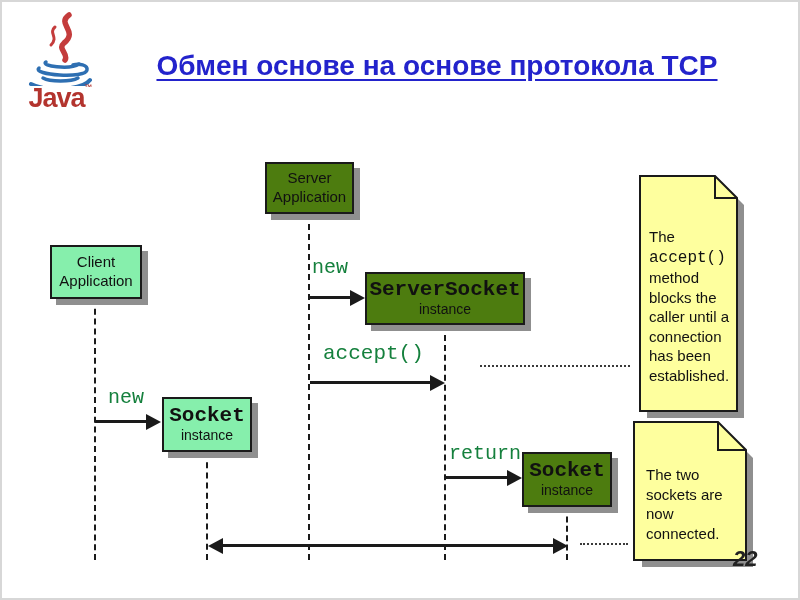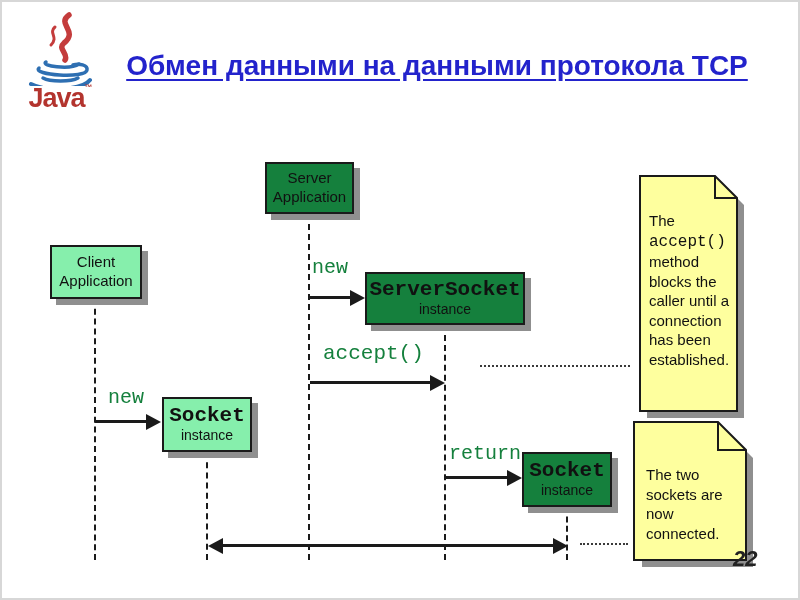--- a/index.html
+++ b/index.html
@@ -26,21 +26,21 @@
     text-decoration:underline; text-underline-offset:4px;
   }
 
   
   .box {
     position:absolute; border:2px solid #1a1a1a;
     box-shadow:6px 6px 0 #8f8f8f;
     display:flex; flex-direction:column; align-items:center; justify-content:center;
     text-align:center; color:#111;
   }
-  .box.blue { background:#15803d; }
+  .box.blue { background:#4d7c0f; }
   .box.pink { background:#86efac; }
   .app-line { font-size:15px; line-height:1.25; }
   .inst-title { font-family:"Liberation Mono", monospace; font-size:21px; font-weight:600; line-height:1.05; }
   .inst-sub { font-size:14px; line-height:1.2; }
 
   .lifeline { position:absolute; width:0; border-left:2px dashed #1a1a1a; }
 
   .arrow { position:absolute; height:0; border-top:3px solid #1a1a1a; }
   .arrow .head-r {
     position:absolute; right:-15px; top:-9px; width:0; height:0;
@@ -85,21 +85,21 @@
       <g fill="none" stroke="#2e6fb2" stroke-linecap="round">
         <path d="M22 50 C16 54 46 58 55 52" stroke-width="3.5"></path>
         <path d="M15 56 C7 63 62 67 63 58 C64 53 55 51 49 53" stroke-width="3.5"></path>
         <path d="M19 66 C26 70 47 70 54 66" stroke-width="3.5"></path>
         <path d="M7 72 C22 80 58 78 66 68" stroke-width="4"></path>
       </g>
     </svg>
     <div class="logo-text"><span>Java</span><span class="tm">™</span></div>
   </div>
 
-  <h1 class="title">Обмен данными на данными протокола TCP</h1>
+  <h1 class="title">Обмен основе на основе протокола TCP</h1>
 
   <div>
 
     <div class="lifeline" style="left:92px;  top:297px; height:261px;"></div>
     <div class="lifeline" style="left:306px; top:212px; height:346px;"></div>
     <div class="lifeline" style="left:442px; top:323px; height:235px;"></div>
     <div class="lifeline" style="left:204px; top:450px; height:108px;"></div>
     <div class="lifeline" style="left:564px; top:505px; height:53px;"></div>
 
     <div class="box blue" style="left:263px; top:160px; width:89px; height:52px;">
@@ -154,21 +154,21 @@
 
     <div class="dotted" style="left:478px; top:363px; width:150px;"></div>
     <div class="dotted" style="left:578px; top:541px; width:48px;"></div>
 
     <div class="note" style="left:637px; top:173px; width:112px; height:250px;">
       <svg width="112" height="250">
         <polygon points="8,8 83,8 105,30 105,243 8,243" fill="#8f8f8f"></polygon>
         <polygon points="1,1 76,1 98,23 98,236 1,236" fill="#feff9e" stroke="#1a1a1a" stroke-width="2"></polygon>
         <path d="M76,1 L76,23 L98,23" fill="none" stroke="#1a1a1a" stroke-width="2"></path>
       </svg>
-      <div class="note-text" style="left:10px; top:36px; width:84px;"><span>The </span><span class="mono">accept()</span><span> method blocks the caller until a connection has been established.</span></div>
+      <div class="note-text" style="left:10px; top:52px; width:84px;"><span>The </span><span class="mono">accept()</span><span> method blocks the caller until a connection has been established.</span></div>
     </div>
 
     <div class="note" style="left:631px; top:419px; width:124px; height:148px;">
       <svg width="124" height="148">
         <polygon points="9,9 92,9 120,37 120,146 9,146" fill="#8f8f8f"></polygon>
         <polygon points="1,1 85,1 113,29 113,139 1,139" fill="#feff9e" stroke="#1a1a1a" stroke-width="2"></polygon>
         <path d="M85,1 L85,29 L113,29" fill="none" stroke="#1a1a1a" stroke-width="2"></path>
       </svg>
       <div class="note-text" style="left:13px; top:44px; width:96px;">The two sockets are now connected.</div>
     </div>

